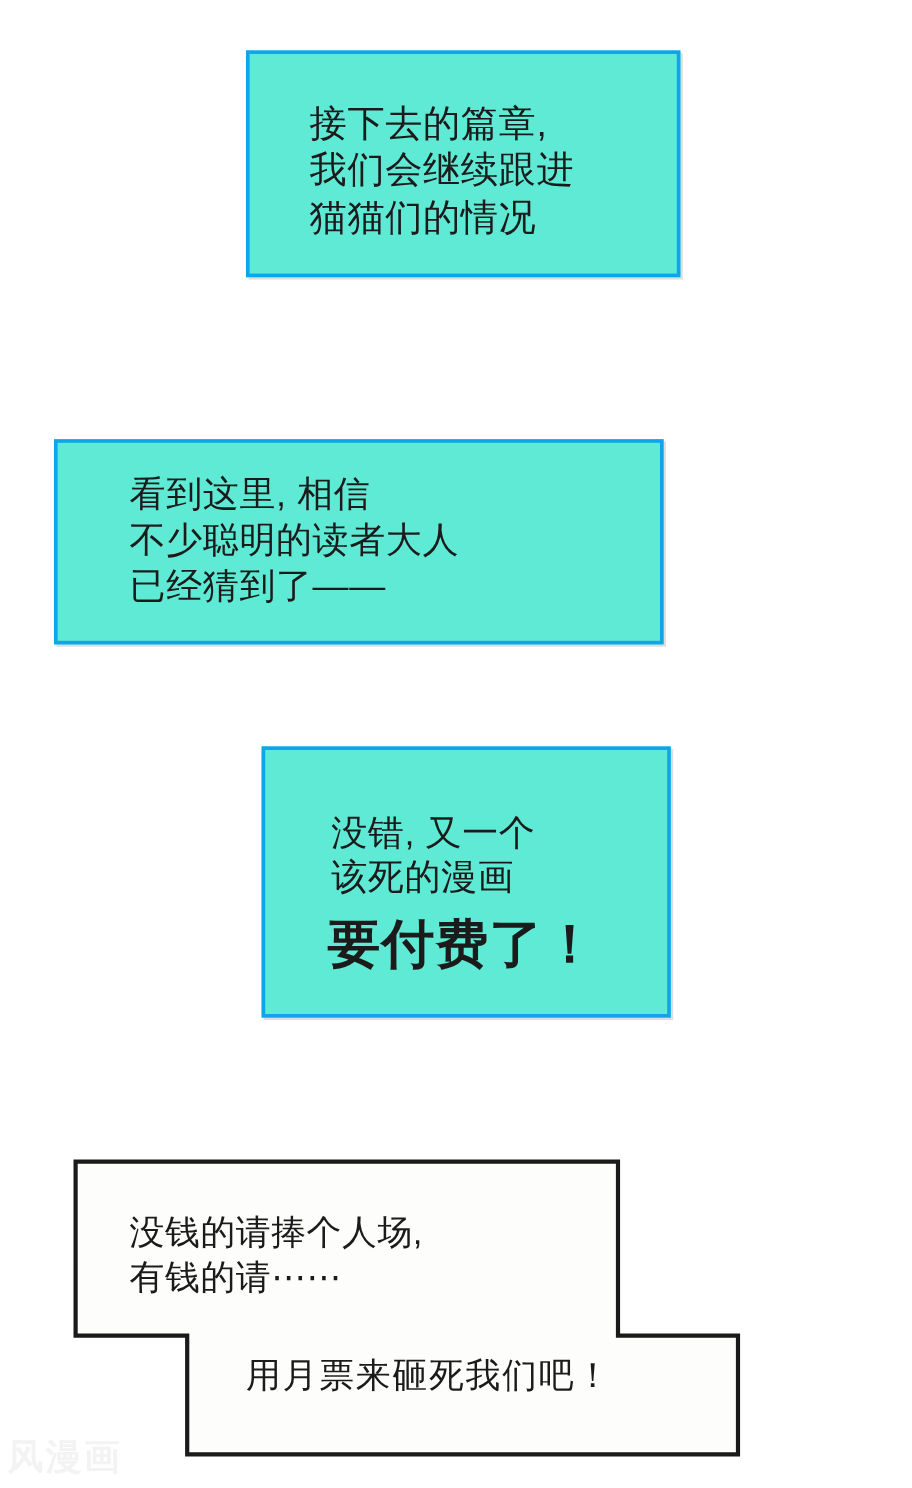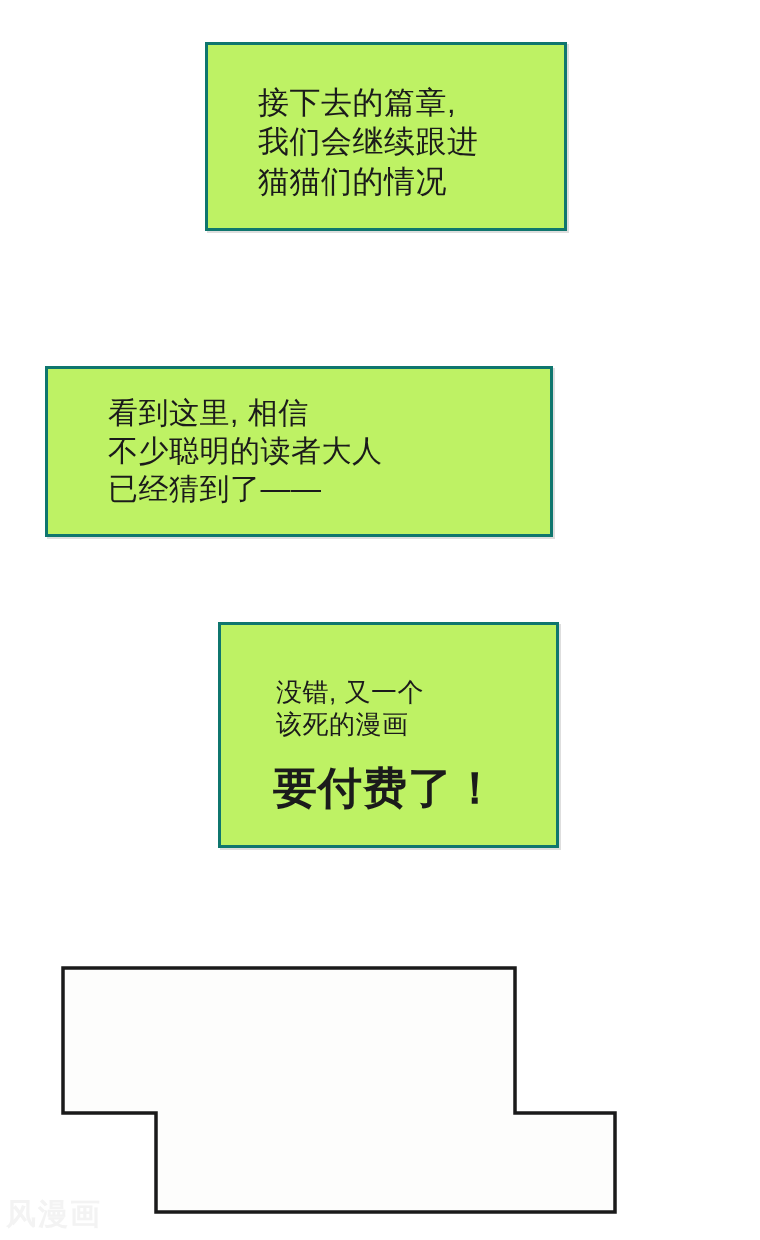--- a/index.html
+++ b/index.html
@@ -15,22 +15,22 @@
     position: relative;
     width: 760px;
     height: 1240px;
     background: #ffffff;
     overflow: hidden;
   }
 
   
   .bubble {
     position: absolute;
-    background: #bef264;
-    border: 3px solid #0f766e;
+    background: #5eead4;
+    border: 3px solid #0ea5e9;
     box-sizing: border-box;
     box-shadow: 2px 2px 0 rgba(0,0,0,0.13);
   }
   .btext {
     position: absolute;
     color: #1b1b1b;
     font-weight: 500;
     letter-spacing: 0.5px;
     white-space: pre;
     line-height: 1.18;
@@ -58,21 +58,21 @@
     line-height: 1.27;
   }
 
   
   #bubble-3 {
     left: 218px; top: 622px;
     width: 341px; height: 226px;
   }
   #bubble-3 .btext-a {
     left: 55px; top: 52px;
-    font-size: 26px;
+    font-size: 30px;
     line-height: 1.22;
   }
   #bubble-3 .btext-b {
     left: 52px; top: 137px;
     font-size: 44px;
     font-weight: 800;
     letter-spacing: 1px;
   }
 
   
@@ -137,17 +137,20 @@
       <path d="M 3 3
                L 455 3
                L 455 148
                L 555 148
                L 555 247
                L 96 247
                L 96 148
                L 3 148
                Z" fill="#fdfdfc" stroke="#1a1a1a" stroke-width="3.5" stroke-linejoin="miter"></path>
     </svg>
+    <div class="btext btext-a">没钱的请捧个人场,
+有钱的请⋯⋯</div>
+    <div class="btext btext-b">用月票来砸死我们吧！</div>
   </div>
 
   <div id="watermark">风漫画</div>
 
 </div>
 
 </body></html>

